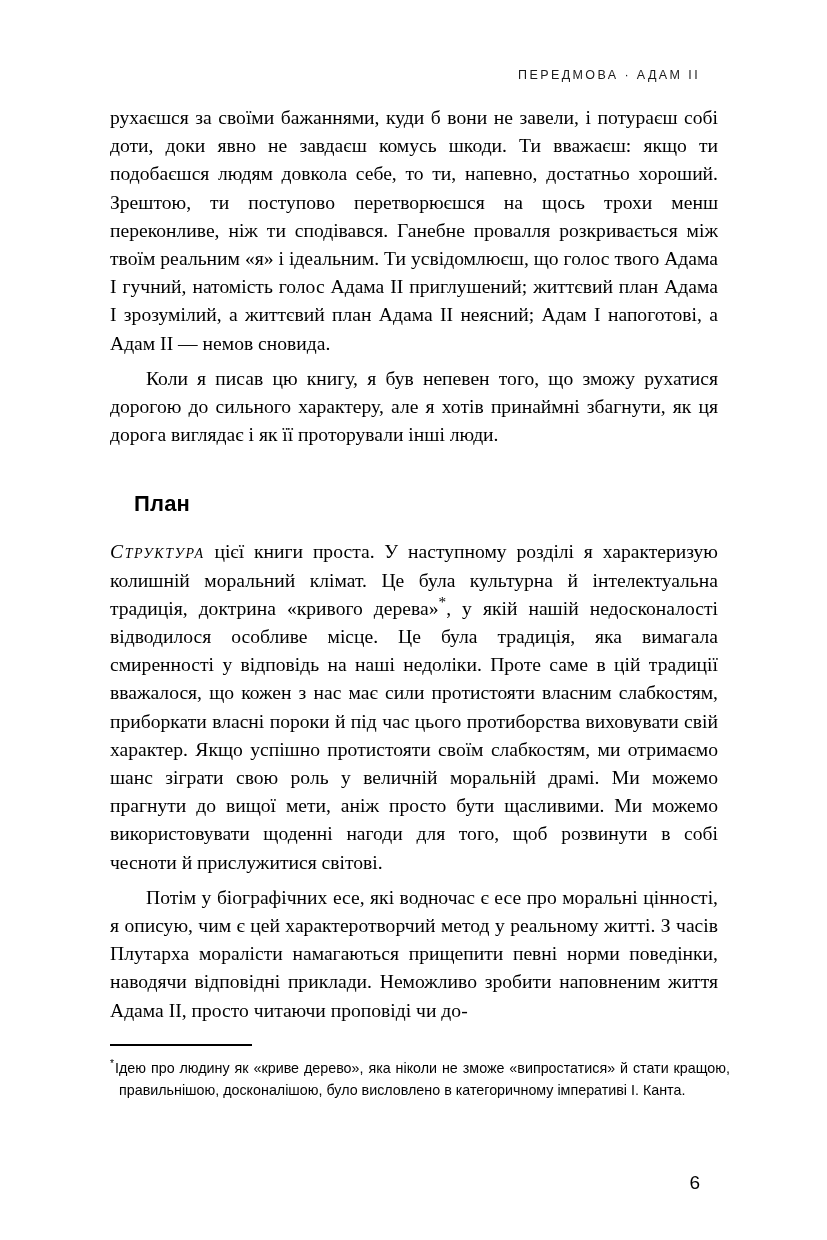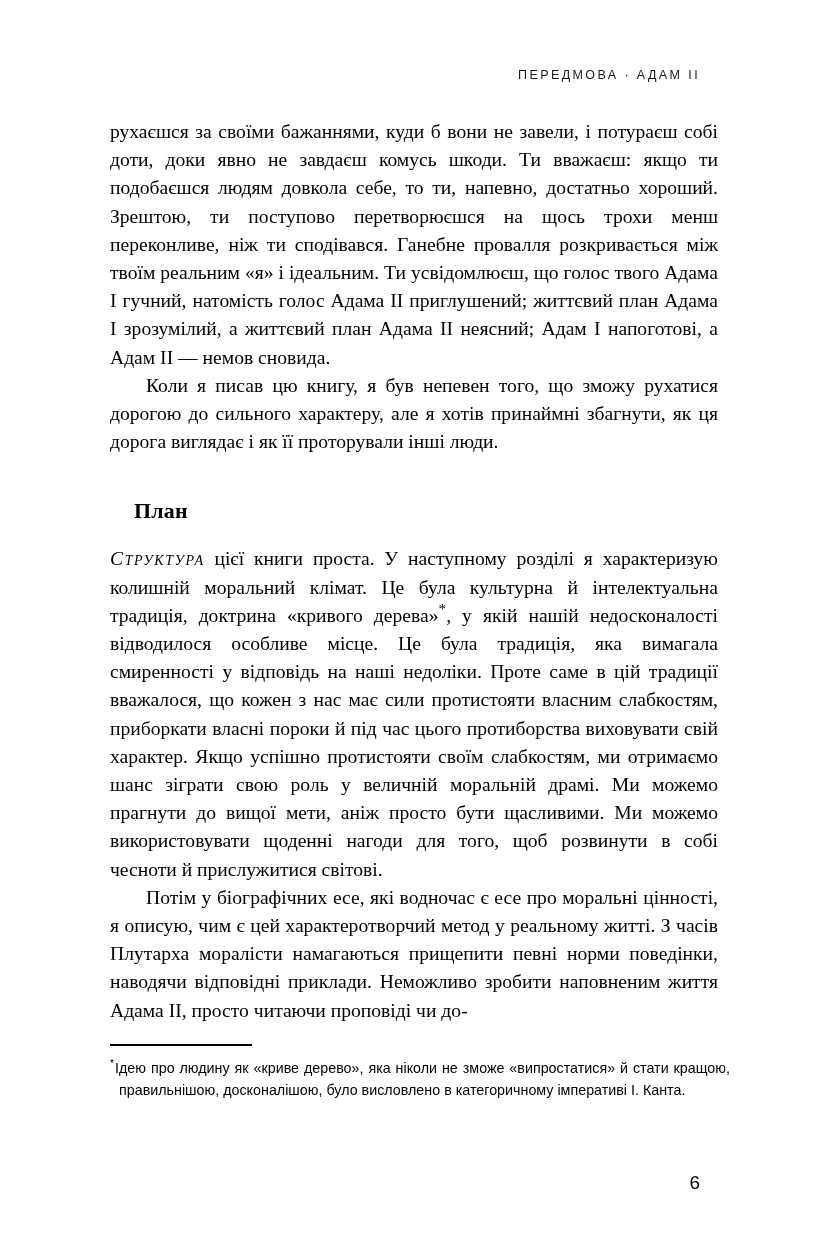--- a/index.html
+++ b/index.html
@@ -32,44 +32,45 @@
     font-weight: 400;
     letter-spacing: 2.4px;
     text-transform: uppercase;
     color: #1a1a1a;
     white-space: nowrap;
   }
 
   
   .textblock {
     position: absolute;
-    top: 118px;
+    top: 104px;
     left: 110px;
     width: 608px;
   }
 
   p.body {
     margin: 0;
     font-size: 19.6px;
     line-height: 28.2px;
     text-align: justify;
     text-justify: inter-word;
     hyphens: manual;
     color: #000000;
   }
 
   p.body.indent {
     text-indent: 36px;
+    margin-top: 7px;
   }
 
   
   .section-heading {
     margin: 0;
     padding: 0;
-    font-family: Liberation Serif, serif;
+    font-family: Liberation Sans, sans-serif;
     font-size: 22px;
     font-weight: 700;
     letter-spacing: 0.2px;
     color: #000000;
     padding-left: 24px;
   }
 
   .gap-before-heading { height: 42px; }
   .gap-after-heading  { height: 21px; }
 

